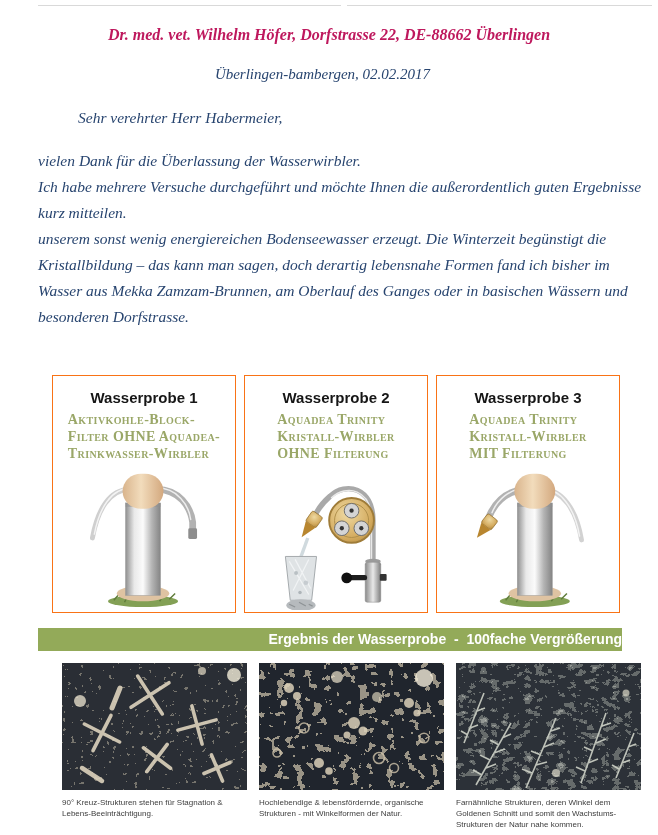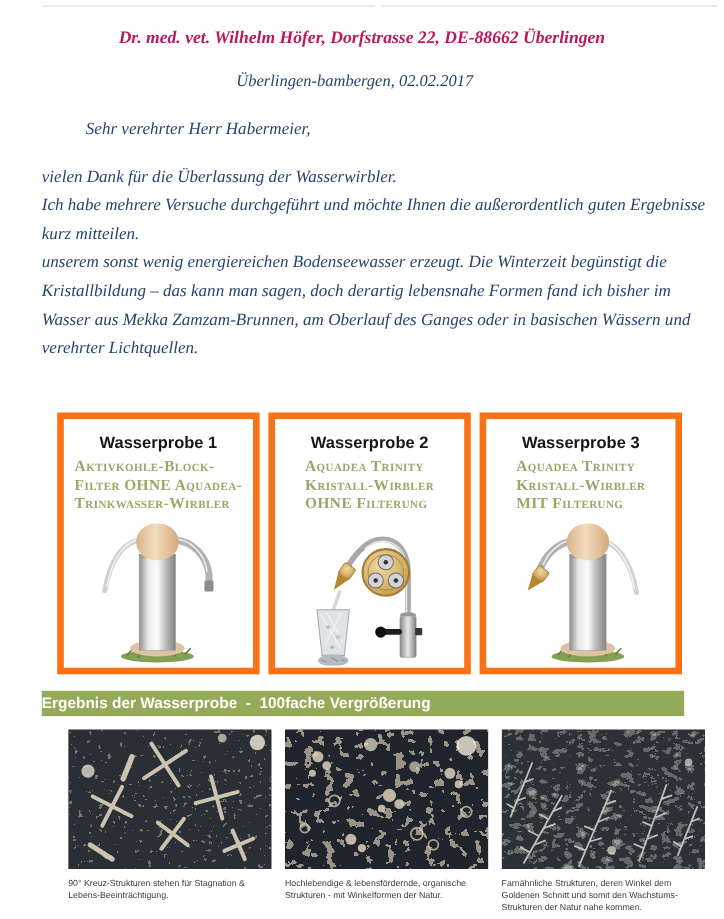--- a/index.html
+++ b/index.html
@@ -28,38 +28,38 @@
     position:absolute;top:148px;left:38px;width:608px;
     font-style:italic;font-size:15.5px;line-height:26px;color:#27446f;
   }
   .body-text div{white-space:nowrap;}
 
   .panels{
     position:absolute;top:375px;left:52px;width:568px;
     display:flex;justify-content:space-between;
   }
   .panel{
-    width:184px;height:238px;border:6px solid #f97316;box-sizing:border-box;
+    width:184px;height:238px;border:1px solid #f97316;box-sizing:border-box;
     background:#ffffff;display:flex;flex-direction:column;align-items:center;
   }
   .panel-title{
     margin-top:13px;font-family:"Liberation Sans",sans-serif;
     font-weight:bold;font-size:15px;color:#161616;
   }
   .panel-sub{
     margin-top:5px;font-family:"Liberation Serif",serif;
     font-variant:small-caps;font-weight:bold;font-size:14px;line-height:17px;
     letter-spacing:.4px;color:#9aa768;text-align:left;white-space:pre-line;
   }
   .panel-device{margin-top:auto;margin-bottom:2px;display:block;}
 
   .banner{
     position:absolute;top:628px;left:38px;width:584px;height:23px;
     background:#93aa59;color:#ffffff;font-family:"Liberation Sans",sans-serif;
-    font-weight:bold;font-size:14px;line-height:23px;text-align:left;
+    font-weight:bold;font-size:14px;line-height:23px;text-align:right;
     white-space:pre;
   }
 
   .results{
     position:absolute;top:663px;left:50px;width:582px;
     display:flex;justify-content:space-between;
   }
   .result{width:210px;padding-left:12px;}
   .micro{width:185px;height:127px;display:block;}
   .caption{
@@ -77,21 +77,21 @@
 <div class="dateline">Überlingen-bambergen, 02.02.2017</div>
 <div class="salutation">Sehr verehrter Herr Habermeier,</div>
 
 <div class="body-text">
   <div>vielen Dank für die Überlassung der Wasserwirbler.</div>
   <div>Ich habe mehrere Versuche durchgeführt und möchte Ihnen die außerordentlich guten Ergebnisse</div>
   <div>kurz mitteilen.</div>
   <div>unserem sonst wenig energiereichen Bodenseewasser erzeugt. Die Winterzeit begünstigt die</div>
   <div>Kristallbildung – das kann man sagen, doch derartig lebensnahe Formen fand ich bisher im</div>
   <div>Wasser aus Mekka Zamzam-Brunnen, am Oberlauf des Ganges oder in basischen Wässern und</div>
-  <div>verehrter Lichtquellen.</div>
+  <div>besonderen Dorfstrasse.</div>
 </div>
 
 <div class="panels">
 
   <div class="panel">
     <div class="panel-title">Wasserprobe 1</div>
     <div class="panel-sub">Aktivkohle-Block-
 Filter OHNE Aquadea-
 Trinkwasser-Wirbler</div>
     <svg class="panel-device" width="172" height="146" viewBox="0 0 172 150">

